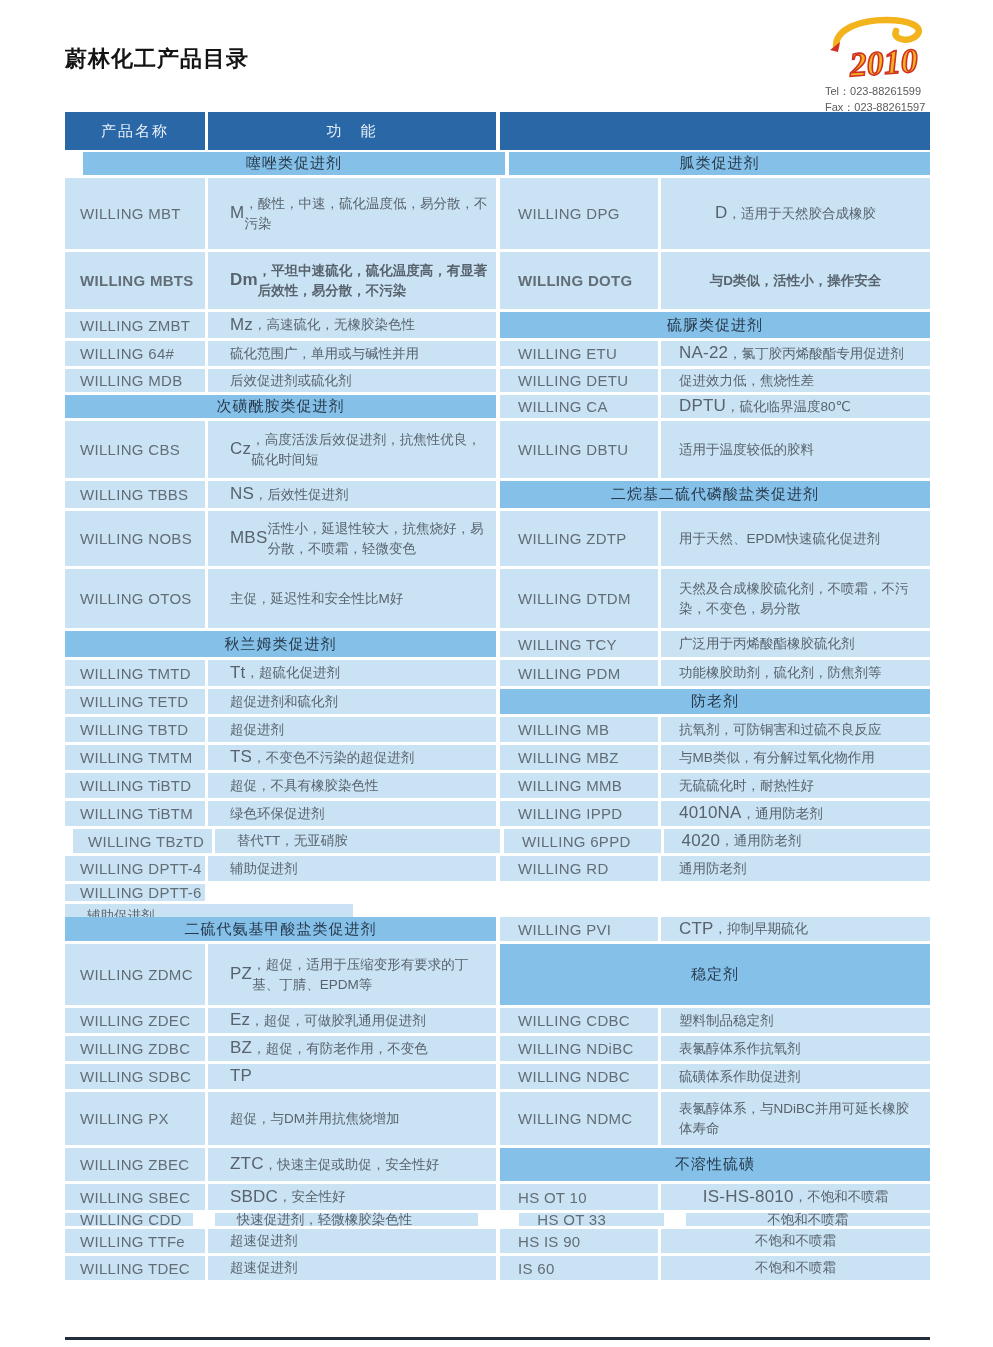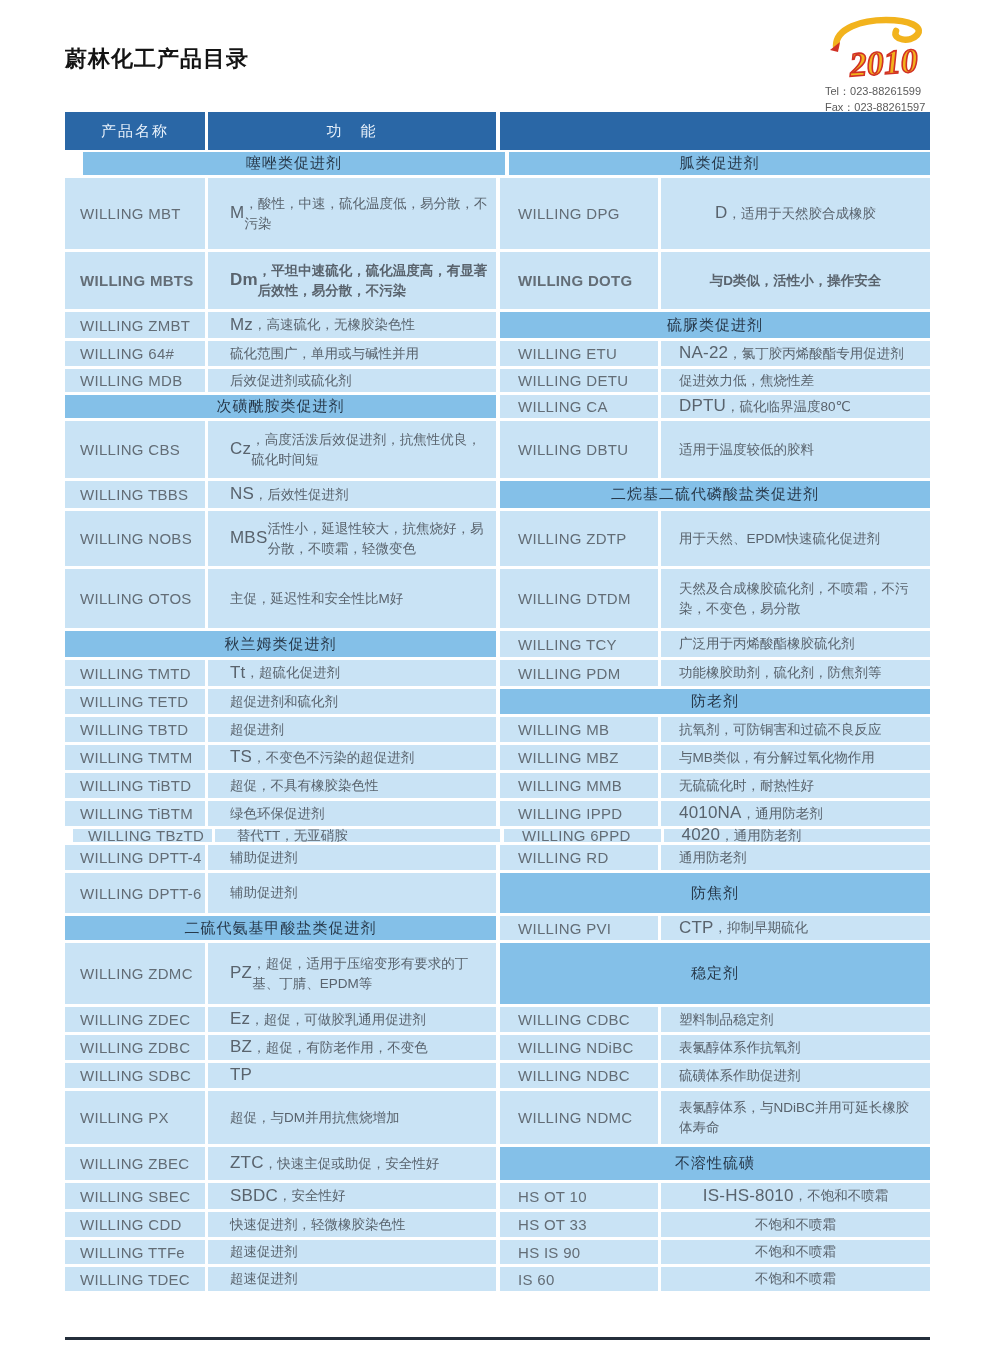--- a/index.html
+++ b/index.html
@@ -202,35 +202,35 @@
           <div class="cell name r-name">WILLING MMB</div>
           <div class="cell func r-func">无硫硫化时，耐热性好</div>
         </div>
         <div class="row" style="height: 28px;">
           <div class="cell name l-name">WILLING TiBTM</div>
           <div class="cell func l-func">绿色环保促进剂</div>
           <div class="gap"></div>
           <div class="cell name r-name">WILLING IPPD</div>
           <div class="cell func r-func"><span class="lat">4010NA</span>，通用防老剂</div>
         </div>
-        <div class="row" style="height: 16px; padding-left: 8px;">
+        <div class="row" style="height: 27px; padding-left: 8px;">
           <div class="cell name l-name">WILLING TBzTD</div>
           <div class="cell func l-func">替代TT，无亚硝胺</div>
           <div class="gap"></div>
           <div class="cell name r-name">WILLING 6PPD</div>
           <div class="cell func r-func"><span class="lat">4020</span>，通用防老剂</div>
         </div>
         <div class="row" style="height: 28px;">
           <div class="cell name l-name">WILLING DPTT-4</div>
           <div class="cell func l-func">辅助促进剂</div>
           <div class="gap"></div>
           <div class="cell name r-name">WILLING RD</div>
           <div class="cell func r-func">通用防老剂</div>
         </div>
-        <div class="row" style="height: 43px;">
+        <div class="row" style="height: 33px; flex-direction: column;">
           <div class="cell name l-name">WILLING DPTT-6</div>
           <div class="cell func l-func">辅助促进剂</div>
           <div class="gap"></div>
           <div class="sec r-sec">防焦剂</div>
         </div>
         <div class="row" style="height: 27px;">
           <div class="sec l-sec">二硫代氨基甲酸盐类促进剂</div>
           <div class="gap"></div>
           <div class="cell name r-name">WILLING PVI</div>
           <div class="cell func r-func"><span class="lat">CTP</span>，抑制早期硫化</div>
@@ -277,21 +277,21 @@
           <div class="gap"></div>
           <div class="sec r-sec">不溶性硫磺</div>
         </div>
         <div class="row" style="height: 29px;">
           <div class="cell name l-name">WILLING SBEC</div>
           <div class="cell func l-func"><span class="lat">SBDC</span>，安全性好</div>
           <div class="gap"></div>
           <div class="cell name r-name">HS OT 10</div>
           <div class="cell func r-func centered"><span class="lat">IS-HS-8010</span>，不饱和不喷霜</div>
         </div>
-        <div class="row" style="height: 28px;">
+        <div class="row" style="height: 16px; gap: 19px;">
           <div class="cell name l-name">WILLING CDD</div>
           <div class="cell func l-func">快速促进剂，轻微橡胶染色性</div>
           <div class="gap"></div>
           <div class="cell name r-name">HS OT 33</div>
           <div class="cell func r-func centered">不饱和不喷霜</div>
         </div>
         <div class="row" style="height: 27px;">
           <div class="cell name l-name">WILLING TTFe</div>
           <div class="cell func l-func">超速促进剂</div>
           <div class="gap"></div>

